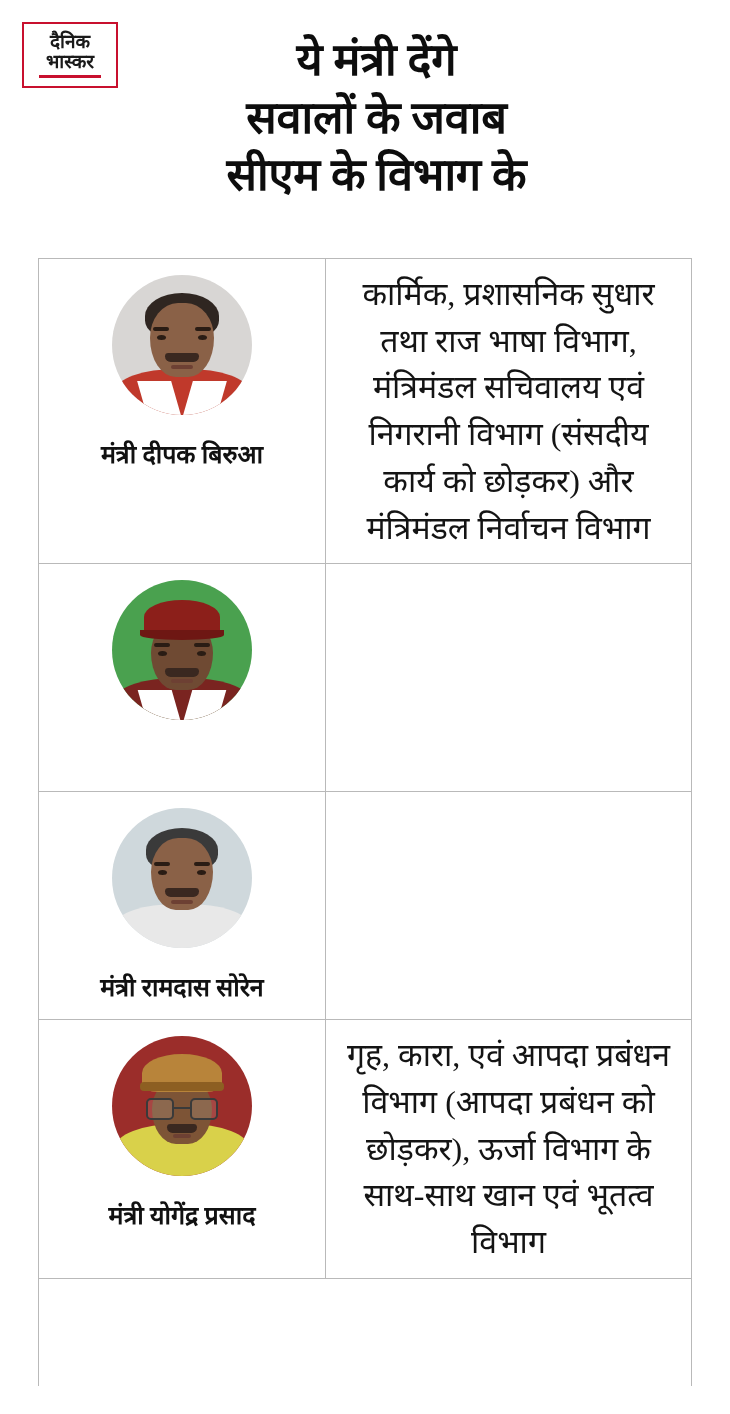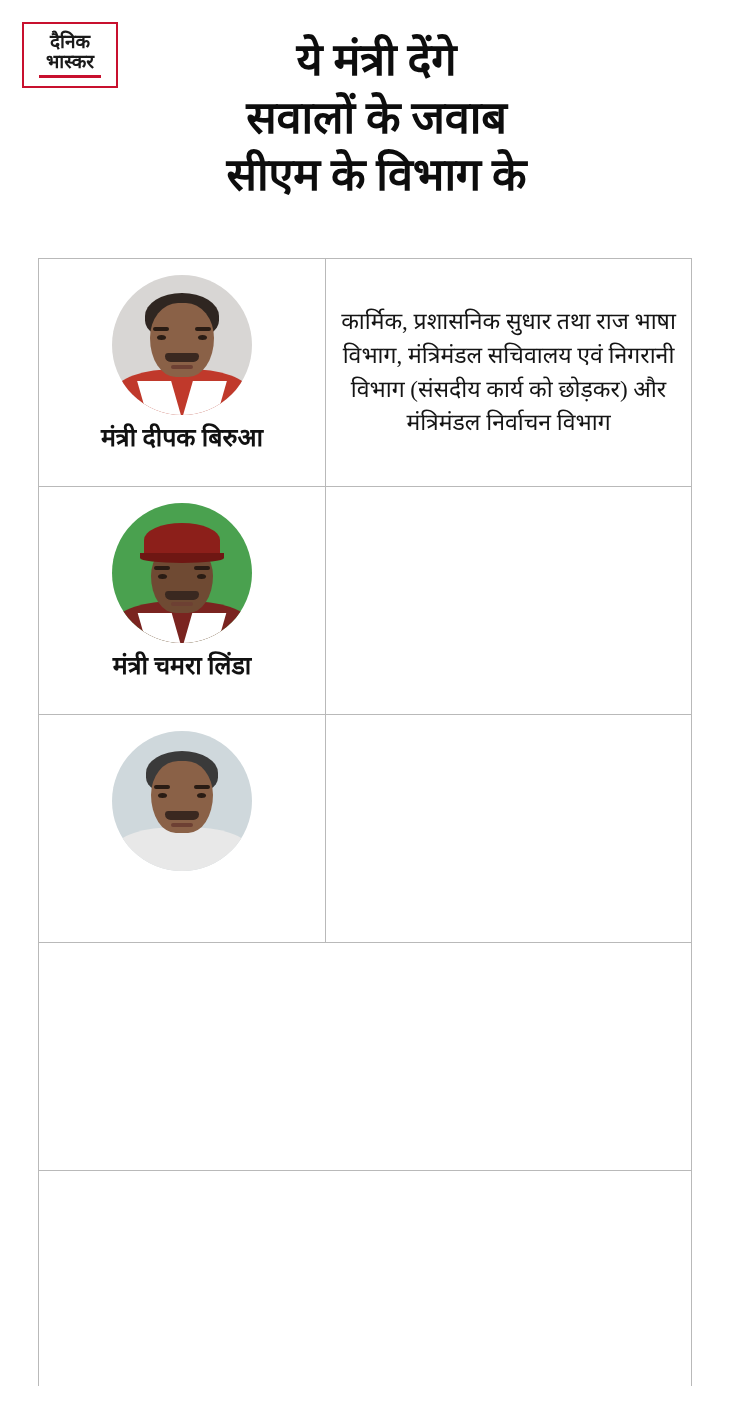--- a/index.html
+++ b/index.html
@@ -94,34 +94,34 @@
     border-radius: 50%;
     position: relative;
     overflow: hidden;
     flex: none;
   }
   .name {
     font-size: 25px;
     font-weight: bold;
     color: #111111;
     text-align: center;
-    margin-top: 8px;
+    margin-top: 25px;
     line-height: 1.2;
     white-space: nowrap;
   }
   .name.small { font-size: 23px; }
   .cell-text {
     flex: 1;
     display: flex;
     align-items: center;
     justify-content: center;
     padding: 12px 14px;
   }
   .cell-text p {
-    font-size: 23px;
+    font-size: 32px;
     line-height: 1.46;
     text-align: center;
     color: #141414;
   }
 
   
   .av-bg { position: absolute; inset: 0; }
   .face {
     position: absolute;
     left: 50%;
@@ -279,41 +279,61 @@
           <div class="face" style="top:40px;width:62px;height:70px;background:#6f4a33;"></div>
           <div class="cap" style="top:20px;width:76px;height:34px;background:#8c1f1a;"></div>
           <div class="cap-brim" style="top:50px;width:84px;background:#6e1713;"></div>
           <div class="brow" style="left:42px;top:63px;"></div>
           <div class="brow" style="left:82px;top:63px;"></div>
           <div class="eye" style="left:46px;top:71px;"></div>
           <div class="eye" style="left:85px;top:71px;"></div>
           <div class="stache" style="top:88px;"></div>
           <div class="mouth" style="top:99px;"></div>
         </div>
-        <div class="name">मंत्री चमरा लिंडा</div>
       </div>
     </div>
 
     <div class="row">
       <div class="cell-photo">
         <div class="avatar">
           <div class="av-bg" style="background:#cfd8dc;"></div>
           <div class="shoulders" style="width:132px;height:44px;background:#e8e8e8;"></div>
           <div class="hair" style="top:20px;width:72px;height:44px;background:#3a3a3a;"></div>
           <div class="face" style="top:30px;width:62px;height:72px;background:#8a6147;"></div>
           <div class="brow" style="left:42px;top:54px;"></div>
           <div class="brow" style="left:82px;top:54px;"></div>
           <div class="eye" style="left:46px;top:62px;"></div>
           <div class="eye" style="left:85px;top:62px;"></div>
           <div class="stache" style="top:80px;"></div>
           <div class="mouth" style="top:92px;"></div>
         </div>
-      </div>
-    </div>
-
-    <div class="row">
+        <div class="name">मंत्री रामदास सोरेन</div>
+      </div>
+    </div>
+
+    <div class="row">
+      <div class="cell-photo">
+        <div class="avatar">
+          <div class="av-bg" style="background:#9b2d2a;"></div>
+          <div class="shoulders" style="width:134px;height:52px;background:#d9d14a;"></div>
+          <div class="face" style="top:42px;width:60px;height:66px;background:#7d5436;"></div>
+          <div class="turban" style="top:18px;width:80px;height:38px;background:#b8843a;"></div>
+          <div class="turban-band" style="top:46px;width:84px;background:#8d5f22;"></div>
+          <div class="glasses" style="top:62px;">
+            <div class="lens l"></div>
+              <div class="bridge"></div>
+              <div class="lens r"></div>
+          </div>
+          <div class="stache" style="top:88px;width:30px;"></div>
+          <div class="mouth" style="top:98px;width:18px;"></div>
+        </div>
+        <div class="name">मंत्री योगेंद्र प्रसाद</div>
+      </div>
+      <div class="cell-text">
+        <p>गृह, कारा, एवं आपदा प्रबंधन विभाग (आपदा प्रबंधन को छोड़कर), ऊर्जा विभाग के साथ-साथ खान एवं भूतत्व विभाग</p>
+      </div>
     </div>
 
     <div class="row">
     </div>
 
   </div>
 </div>
 
 </body></html>

